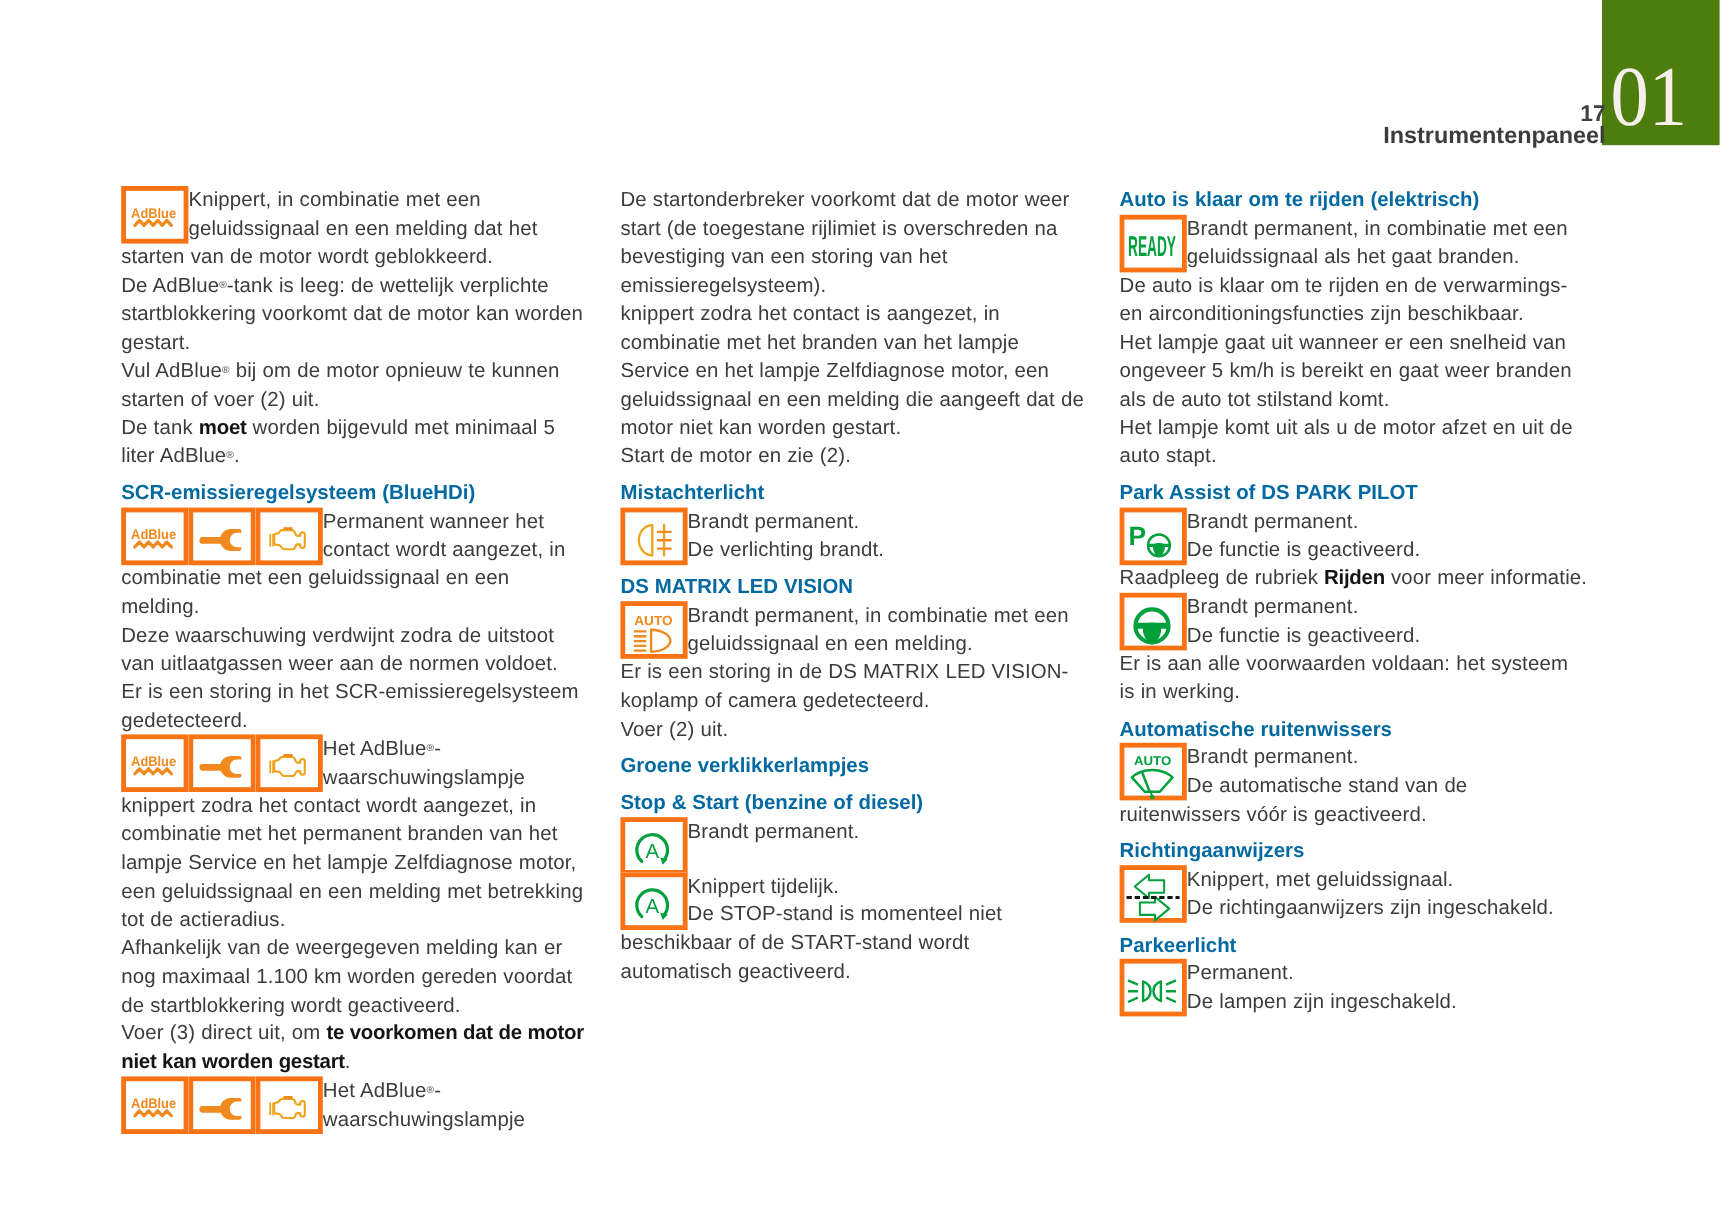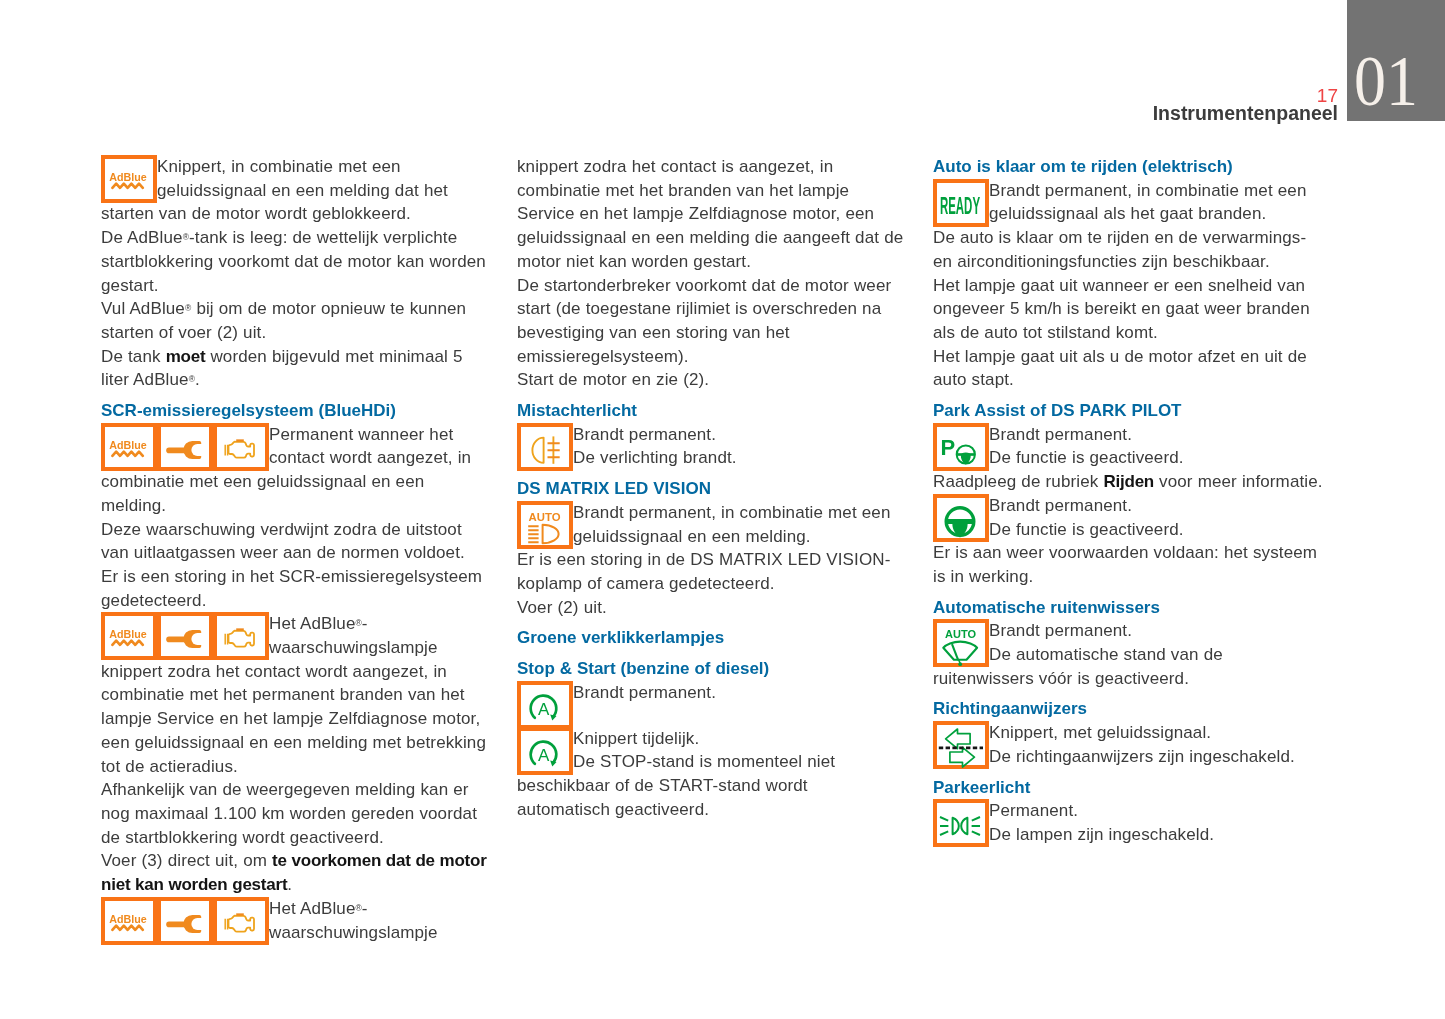--- a/index.html
+++ b/index.html
@@ -1,24 +1,24 @@
 <!DOCTYPE html>
 <html><head>
 <meta charset="utf-8">
 <style>
   html,body{margin:0;padding:0;}
   body{width:1445px;height:1019px;background:#ffffff;
        font-family:"Liberation Sans",sans-serif;overflow:hidden;
        -webkit-font-smoothing:antialiased;}
   .page{position:relative;width:1445px;height:1019px;background:#fff;}
 
-  .chapter-box{position:absolute;right:0;top:0;width:98px;height:121px;background:#737373;}
+  .chapter-box{position:absolute;right:12px;top:0;width:98px;height:121px;background:#4d7c0f;}
   .chapter-num{position:absolute;left:7px;top:46px;font-family:"Liberation Serif",serif;
                font-size:71px;line-height:1;color:#f6f0ea;transform:scaleX(0.9);transform-origin:left top;}
-  .pageno{position:absolute;right:107px;top:87px;font-size:19px;font-weight:normal;color:#ef4444;line-height:18px;}
+  .pageno{position:absolute;right:107px;top:87px;font-size:19px;font-weight:bold;color:#404040;line-height:18px;}
   .secttitle{position:absolute;right:107px;top:103px;font-size:19.5px;color:#3c3c3c;line-height:20px;font-weight:bold;}
 
   .col{position:absolute;top:155px;width:388px;}
   .c1{left:101px;} .c2{left:517px;} .c3{left:933px;width:391px;}
 
   p{margin:0;font-size:17px;line-height:23.7px;color:#3c3c3c;letter-spacing:0.12px;word-spacing:0.2px;}
   .h{margin:7px 0 0 0;font-size:17px;line-height:23.7px;font-weight:bold;color:#0369a1;letter-spacing:0.0px;}
   .h2{}
   b{font-weight:bold;color:#141414;letter-spacing:-0.22px;}
   sup{font-size:8.5px;vertical-align:super;line-height:0;top:-0.35em;position:relative;vertical-align:baseline;}
@@ -161,22 +161,22 @@
 <path d="M17.8 14.8 h8.6 q1.5 0.1 2.1 1.4 l0.9 2.2 q0.5 1.0 1.7 1.1 h2.1 v-1.6 q0.2 -1.2 1.5 -1.3 h0.9 q1.3 0.1 1.4 1.5 v9.9 q-0.1 1.4 -1.4 1.5 h-0.9 q-1.3 -0.1 -1.5 -1.3 v-1.6 h-2.2 q-1.1 0.1 -1.5 1.0 l-0.7 1.9 q-0.6 1.1 -1.9 1.2 h-7.0 q-1.1 -0.1 -1.8 -0.9 l-1.5 -1.9 q-0.7 -0.8 -1.9 -0.9 h-1.7 q-1.4 -0.1 -1.5 -1.5 v-6.2 q0.1 -1.4 1.5 -1.5 h0.4 q1.2 -0.1 1.9 -0.9 l1.3 -1.5 q0.7 -0.7 1.7 -0.8 z" fill="none" stroke="#efa31c" stroke-width="1.8" stroke-linejoin="round"></path>
 <path d="M8.2 17.8 v10.6 M10.6 17.8 v10.6" stroke="#efa31c" stroke-width="1.5" fill="none" stroke-linecap="butt"></path>
 <path d="M19.2 13.5 h7.6" stroke="#f08a1e" stroke-width="2.3" fill="none"></path>
 </svg>
           </div>
         </div>
         <p><span>Het AdBlue</span><sup>®</sup><span>-waarschuwingslampje</span></p>
       </div>
   </div>
   <div class="col c2">
+    <p><span>De startonderbreker voorkomt dat de motor weer start (de toegestane rijlimiet is overschreden na bevestiging van een storing van het emissieregelsysteem).</span></p>
     <p><span>knippert zodra het contact is aangezet, in combinatie met het branden van het lampje Service en het lampje Zelfdiagnose motor, een geluidssignaal en een melding die aangeeft dat de motor niet kan worden gestart.</span></p>
-    <p><span>De startonderbreker voorkomt dat de motor weer start (de toegestane rijlimiet is overschreden na bevestiging van een storing van het emissieregelsysteem).</span></p>
     <p><span>Start de motor en zie (2).</span></p>
     <p class="h"><span>Mistachterlicht</span></p>
     <div class="blk">
         <div class="icw">
           <div class="ic">
             <svg viewBox="0 0 46 46">
 <path d="M22.6 10.6 c-6.1 0 -11.2 5.6 -11.2 12.6 c0 7.0 5.1 12.6 11.2 12.6 z" fill="none" stroke="#efa31c" stroke-width="1.9" stroke-linejoin="round"></path>
 <path d="M32.4 9.4 v27.4" stroke="#efa31c" stroke-width="1.9"></path>
 <path d="M26.5 16.2 h12.2 M26.5 23.2 h12.2 M26.5 30.2 h12.2" stroke="#f08a1e" stroke-width="1.9"></path>
 </svg>
@@ -233,21 +233,21 @@
           <div class="ic">
             <svg viewBox="0 0 46 46">
 <text x="23" y="30.6" text-anchor="middle" textLength="40" lengthAdjust="spacingAndGlyphs" font-family="Liberation Sans, sans-serif" font-size="24" font-weight="bold" fill="#00a03c">READY</text>
 </svg>
           </div>
         </div>
         <p><span>Brandt permanent, in combinatie met een geluidssignaal als het gaat branden.</span></p>
       </div>
     <p><span>De auto is klaar om te rijden en de verwarmings- en airconditioningsfuncties zijn beschikbaar.</span></p>
     <p><span>Het lampje gaat uit wanneer er een snelheid van ongeveer 5 km/h is bereikt en gaat weer branden als de auto tot stilstand komt.</span></p>
-    <p><span>Het lampje gaat uit als u de motor afzet en uit de auto stapt.</span></p>
+    <p><span>Het lampje komt uit als u de motor afzet en uit de auto stapt.</span></p>
     <p class="h"><span>Park Assist of DS PARK PILOT</span></p>
     <div class="blk">
         <div class="icw">
           <div class="ic">
             <svg viewBox="0 0 46 46">
 <text x="3.5" y="27.5" font-family="Liberation Sans, sans-serif" font-size="22" font-weight="bold" fill="#00a03c">P</text>
 <g transform="translate(28.8 27.5) scale(0.70)">
  <circle cx="0" cy="0" r="13.0" fill="none" stroke="#00a03c" stroke-width="2.9"></circle>
  <path d="M-12.3 -1.9 h24.6 v3.8 h-24.6 z" fill="#00a03c"></path>
  <path d="M0 -2.8 c4.6 0 7.0 1.1 7.0 5.2 c0 4.4 -3.0 9.6 -7.0 11.8 c-4.0 -2.2 -7.0 -7.4 -7.0 -11.8 c0 -4.1 2.4 -5.2 7.0 -5.2 z" fill="#00a03c"></path>
@@ -265,21 +265,21 @@
 <g transform="translate(23 23.6)">
  <circle cx="0" cy="0" r="13.8" fill="none" stroke="#00a03c" stroke-width="3.4"></circle>
  <path d="M-13.6 -2.6 h27.2 v5.0 h-27.2 z" fill="#00a03c"></path>
  <path d="M0 -2.6 c5.0 0 7.6 1.2 7.6 5.6 c0 4.8 -3.2 10.4 -7.6 12.8 c-4.4 -2.4 -7.6 -8.0 -7.6 -12.8 c0 -4.4 2.6 -5.6 7.6 -5.6 z" fill="#00a03c"></path>
 </g>
 </svg>
           </div>
         </div>
         <p><span>Brandt permanent.</span><br><span>De functie is geactiveerd.</span></p>
       </div>
-    <p><span>Er is aan weer voorwaarden voldaan: het systeem is in werking.</span></p>
+    <p><span>Er is aan alle voorwaarden voldaan: het systeem is in werking.</span></p>
     <p class="h"><span>Automatische ruitenwissers</span></p>
     <div class="blk">
         <div class="icw">
           <div class="ic">
             <svg viewBox="0 0 46 46">
 <text x="23.5" y="14.8" text-anchor="middle" textLength="31" lengthAdjust="spacingAndGlyphs" font-family="Liberation Sans, sans-serif" font-size="10.6" font-weight="bold" fill="#00a03c">AUTO</text>
 <path d="M23.2 18.6 c-7.4 0 -14.1 3.2 -16.9 6.2 l10.6 12.0 h12.6 l10.6 -12.0 c-2.8 -3.0 -9.5 -6.2 -16.9 -6.2 z" fill="none" stroke="#00a03c" stroke-width="2.1" stroke-linejoin="round"></path>
 <path d="M15.0 21.2 l6.2 16.0" fill="none" stroke="#00a03c" stroke-width="2.1"></path>
 <path d="M21.6 36.6 l1.4 3.4" stroke="#00a03c" stroke-width="1.5"></path>
 <circle cx="23.2" cy="41.2" r="1.9" fill="#00a03c"></circle>

